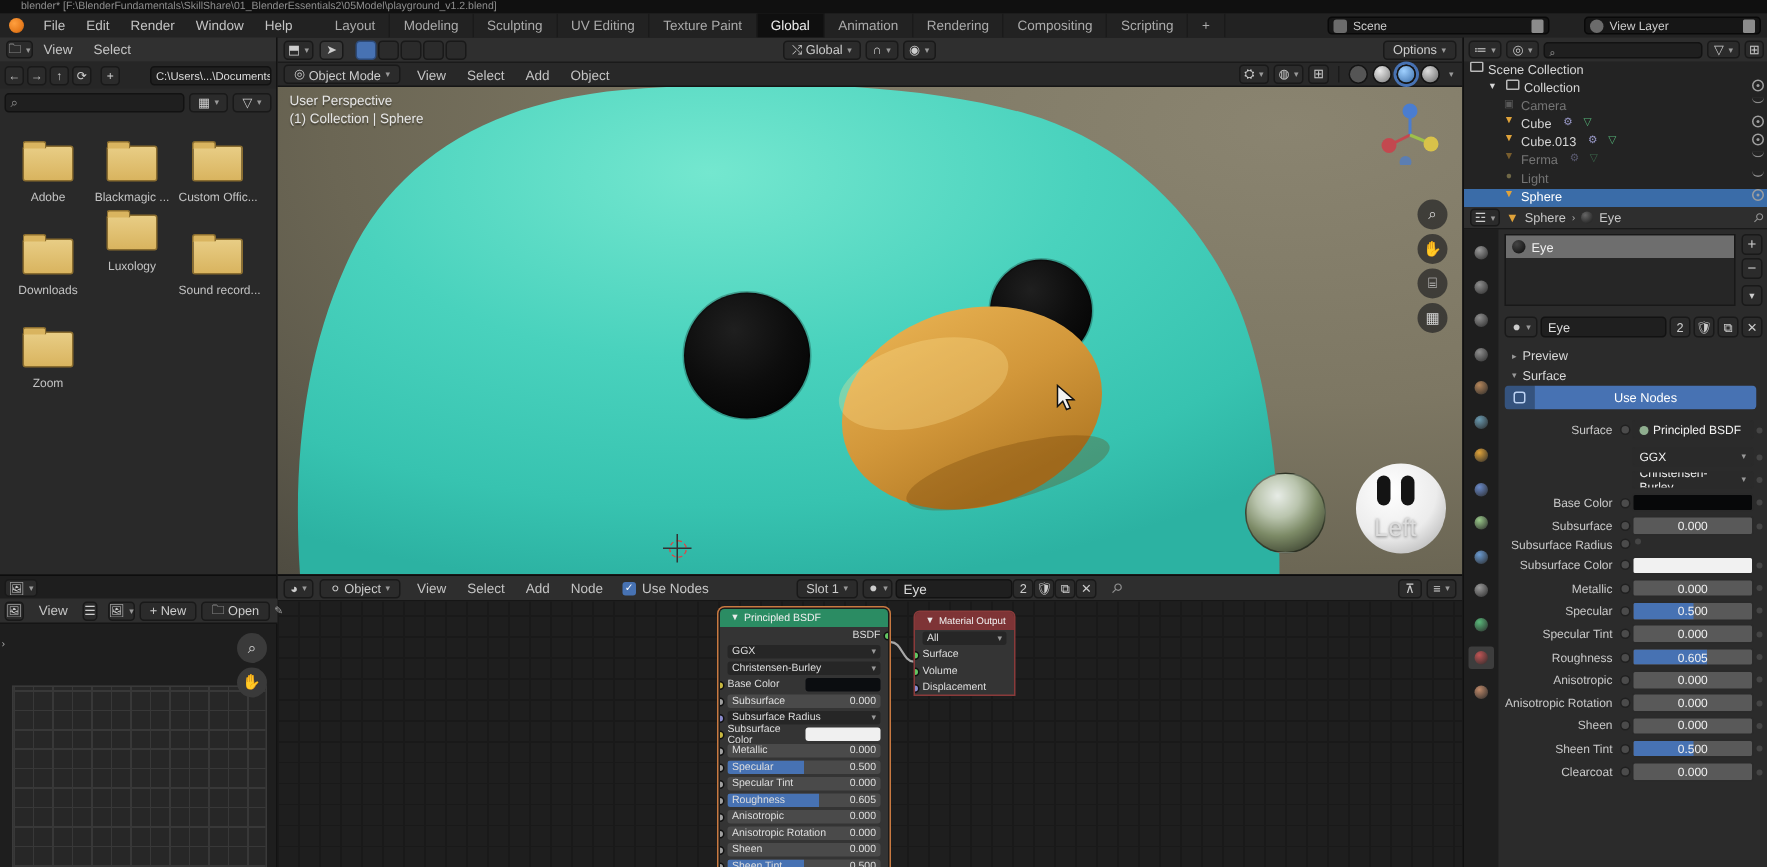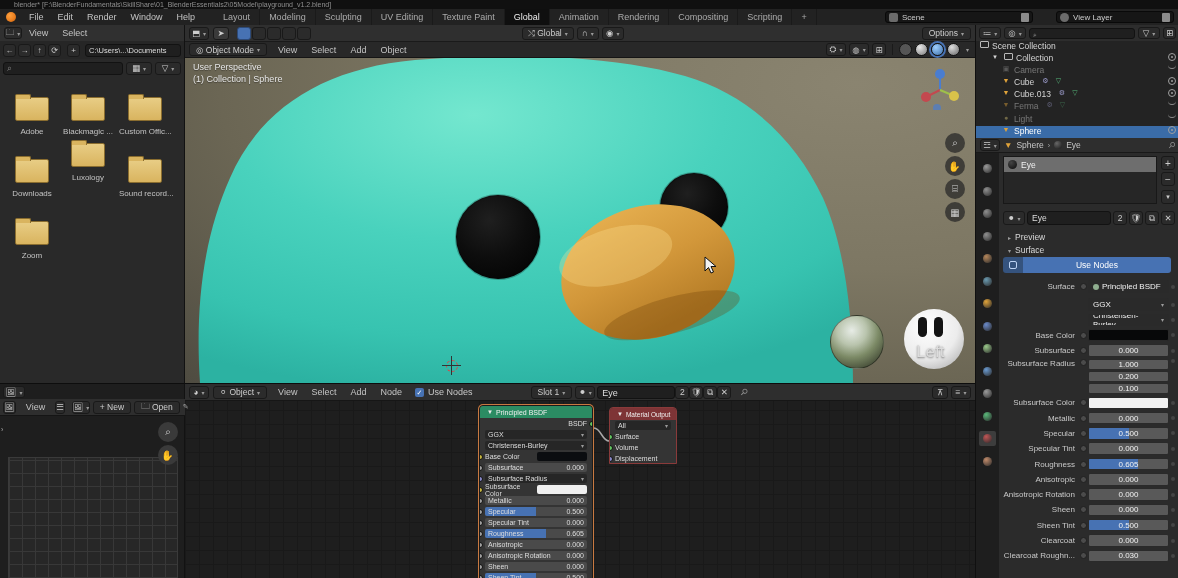--- a/index.html
+++ b/index.html
@@ -189,21 +189,21 @@
       <span class="btn" style="width:18px;height:12px">🗀<span class="chev">▾</span></span>
       <span class="menu-item">View</span>
       <span class="menu-item">Select</span>
     </div>
     <div class="fb-nav">
       <span class="btn navbtn">←</span>
       <span class="btn navbtn">→</span>
       <span class="btn navbtn">↑</span>
       <span class="btn navbtn">⟳</span>
       <span class="btn navbtn" style="margin-left:4px">+</span>
-      <span class="field" style="flex:1;height:13px;font-size:7.5px;line-height:12px;padding:0 3px;margin-left:3px;overflow:hidden">C:\Users\...\Documents</span>
+      <span class="field" style="flex:1;height:13px;font-size:7.5px;line-height:12px;padding:0 3px;margin-left:18px;overflow:hidden">C:\Users\...\Documents</span>
     </div>
     <div class="fb-search">
       <span class="field" style="flex:1;height:13px;color:#888;padding:0 3px;font-size:9px">⌕</span>
       <span class="btn" style="width:26px;height:13px">▦<span class="chev">▾</span></span>
       <span class="btn" style="width:26px;height:13px">▽<span class="chev">▾</span></span>
     </div>
     <div id="folder-grid" style="position:absolute;left:0;top:60px;width:185px;height:298px">
         <div class="folder" style="left: 6px; top: 12px;">
           <div class="folder-icon"></div>
           <div class="folder-label">Adobe</div>
@@ -751,31 +751,20 @@
             </span>
             <span class="pdot">
               <i></i>
             </span>
           </div>
           <div class="prow" style="height: auto; align-items: flex-start; padding: 1px 2px;">
             <span class="plabel">Subsurface Radius</span>
             <span class="pdeco">
               <i></i>
             </span>
-            <span class="triple">
-              <span class="pfield">
-                <span>1.000</span>
-              </span>
-              <span class="pfield">
-                <span>0.200</span>
-              </span>
-              <span class="pfield">
-                <span>0.100</span>
-              </span>
-            </span>
             <span class="pdot">
               <i></i>
             </span>
           </div>
           <div class="prow">
             <span class="plabel">Subsurface Color</span>
             <span class="pdeco">
               <i></i>
             </span>
             <span class="pfield" style="background: rgb(241, 241, 241);"></span>
@@ -887,28 +876,16 @@
             <span class="pdeco">
               <i></i>
             </span>
             <span class="pfield">
               <span>0.000</span>
             </span>
             <span class="pdot">
               <i></i>
             </span>
           </div>
-          <div class="prow">
-            <span class="plabel">Clearcoat Roughn...</span>
-            <span class="pdeco">
-              <i></i>
-            </span>
-            <span class="pfield">
-              <span>0.030</span>
-            </span>
-            <span class="pdot">
-              <i></i>
-            </span>
-          </div>
         </div>
     </div>
   </div>
 </div>
 
 </body></html>

